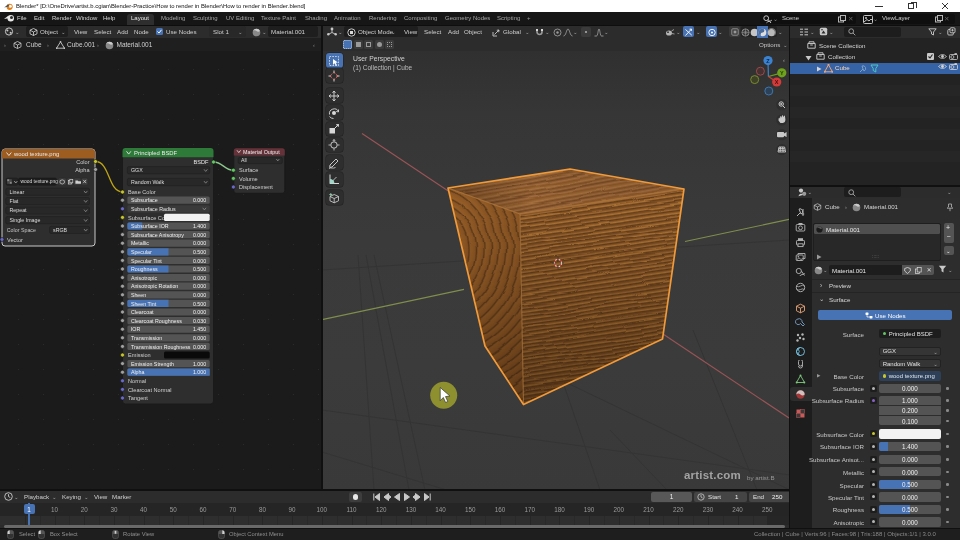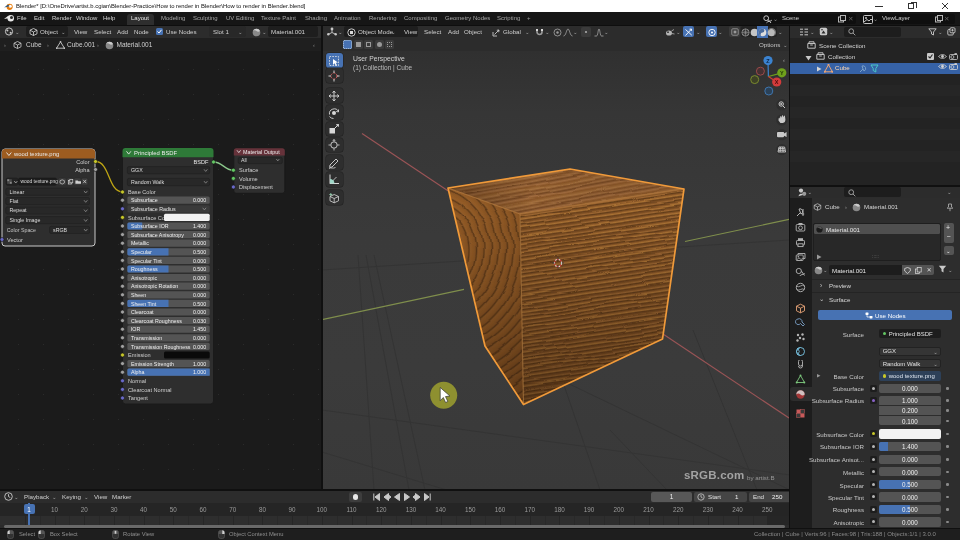--- a/index.html
+++ b/index.html
@@ -513,21 +513,21 @@
             <circle cx="558" cy="263" r="3.6" fill="none" stroke="#e8e8e8" stroke-width="1.1" stroke-dasharray="1.8,1.6"></circle>
             <circle cx="558" cy="263" r="3.6" fill="none" stroke="#cc3a3a" stroke-width="1.1" stroke-dasharray="1.8,1.6" stroke-dashoffset="1.7"></circle>
             <path d="M558,257.2 L558,259.4 M558,266.6 L558,268.8 M552.2,263 L554.4,263 M561.6,263 L563.8,263" stroke="#3a3a3a" stroke-width="1"></path>
           </g>
 <circle cx="443.7" cy="395.3" r="13.5" fill="#8e9030"></circle>
 <path d="M440.2,387.5 l0,13.2 l3.1,-3.2 l2.3,5 l2.2,-1 l-2.3,-4.9 l4.4,-0.6 Z" fill="#fff" stroke="#333" stroke-width="0.7"></path>
 </svg>
 
       <div class="abs txt" style="left:31px;top:4px;font-size:6.8px;color:#d2d2d2;">User Perspective</div>
       <div class="abs txt" style="left:31px;top:13px;font-size:6.5px;color:#bdbdbd;">(1) Collection | Cube</div>
-      <div class="abs txt" style="left:362px;top:418px;font-size:11.5px;font-weight:bold;color:#a2a2a2;letter-spacing:0.2px;">sRGB.com</div>
+      <div class="abs txt" style="left:362px;top:418px;font-size:11.5px;font-weight:bold;color:#a2a2a2;letter-spacing:0.2px;">artist.com</div>
       <div class="abs txt" style="left:425px;top:423px;font-size:6.2px;color:#989898;">by artist.B</div>
 
       <div id="vtoolbar">
 <div class="abs" style="left:4px;top:2px;width:16.5px;height:15px;background:#4772b3;border-radius:3px;box-shadow:0 0 0 0.5px #1f1f1f;">
             <svg style="position:absolute;left:2px;top:1.5px;" width="12" height="12" viewBox="0 0 12 12">
               <rect x="1.5" y="1.5" width="9" height="9" fill="none" stroke="#e8e8e8" stroke-width="0.8" stroke-dasharray="1.6,1.2"></rect>
               <path d="M5,4 l0,6 1.6,-1.7 1.2,2.4 1.1,-0.6 -1.2,-2.3 2.2,-0.3 Z" fill="#fff"></path>
             </svg>
           </div>
 <div class="abs" style="left:4px;top:17.3px;width:16.5px;height:15px;background:#2e2e2e;border-radius:3px;box-shadow:0 0 0 0.5px #1f1f1f;">

